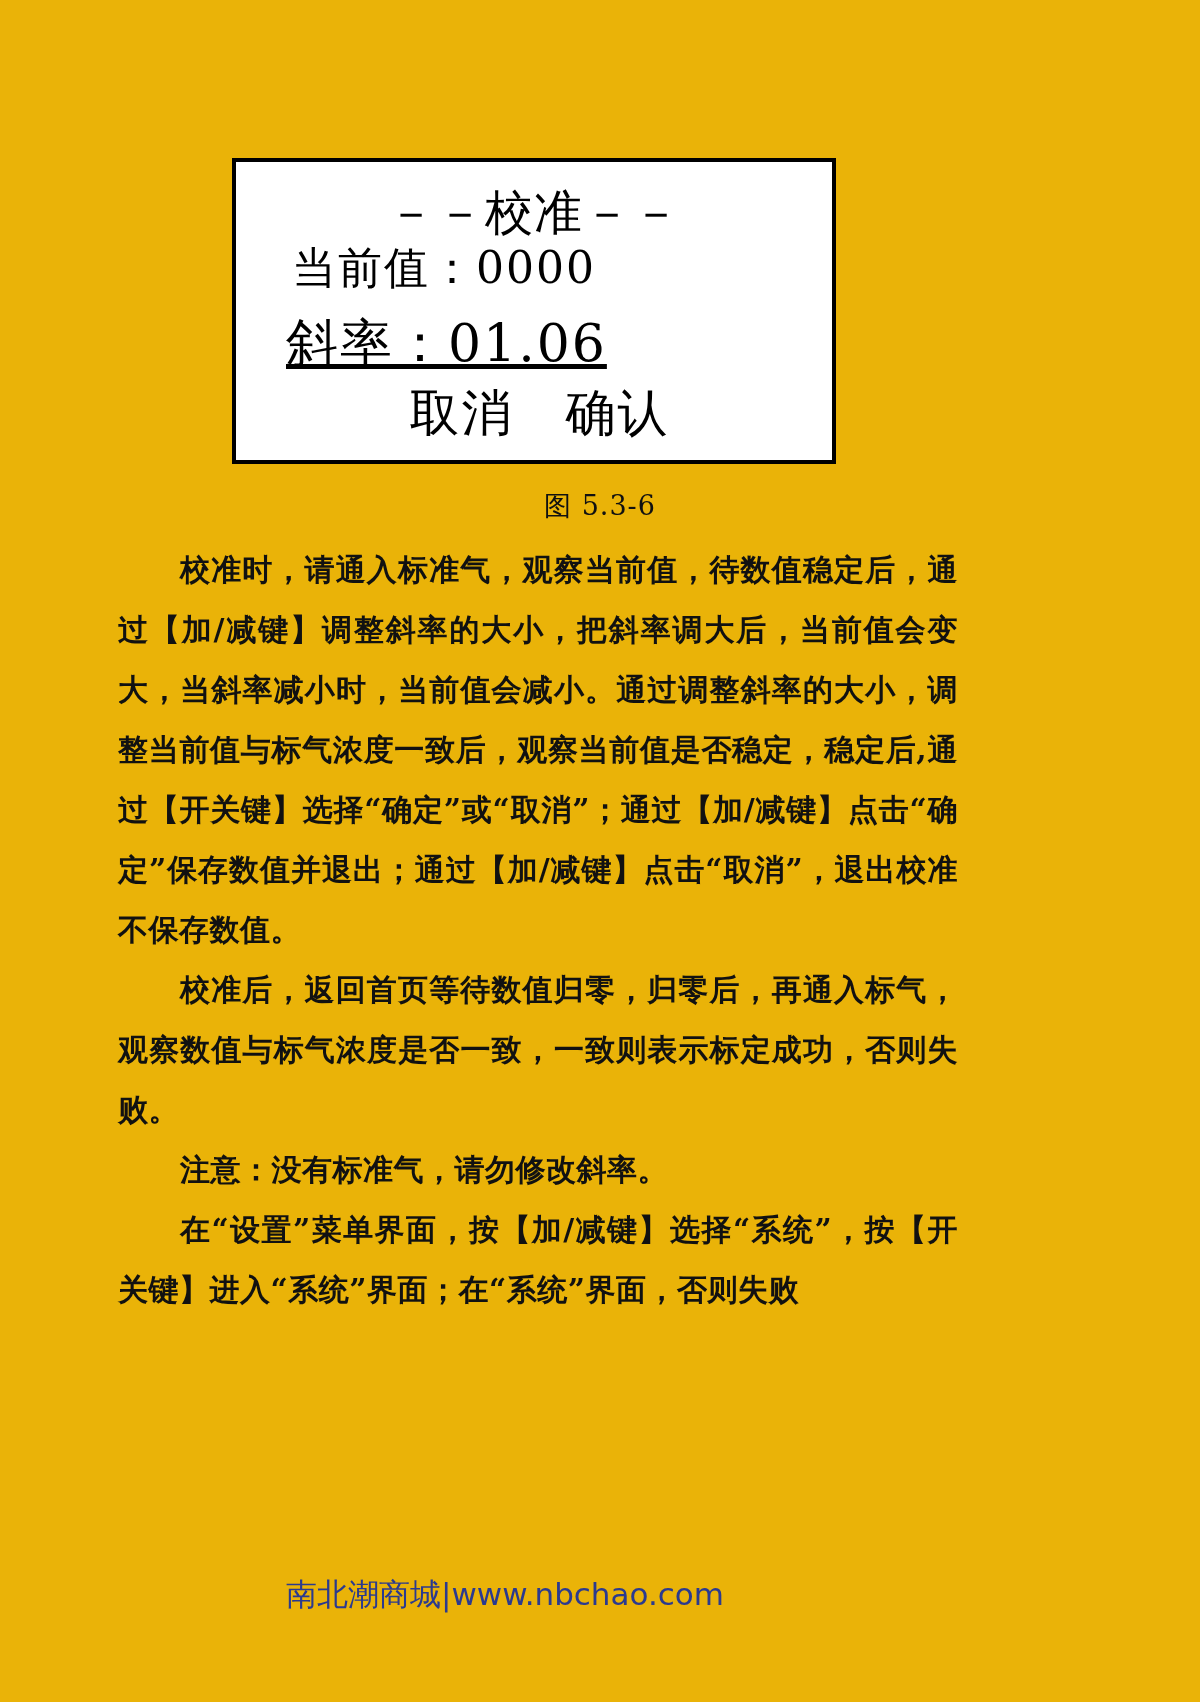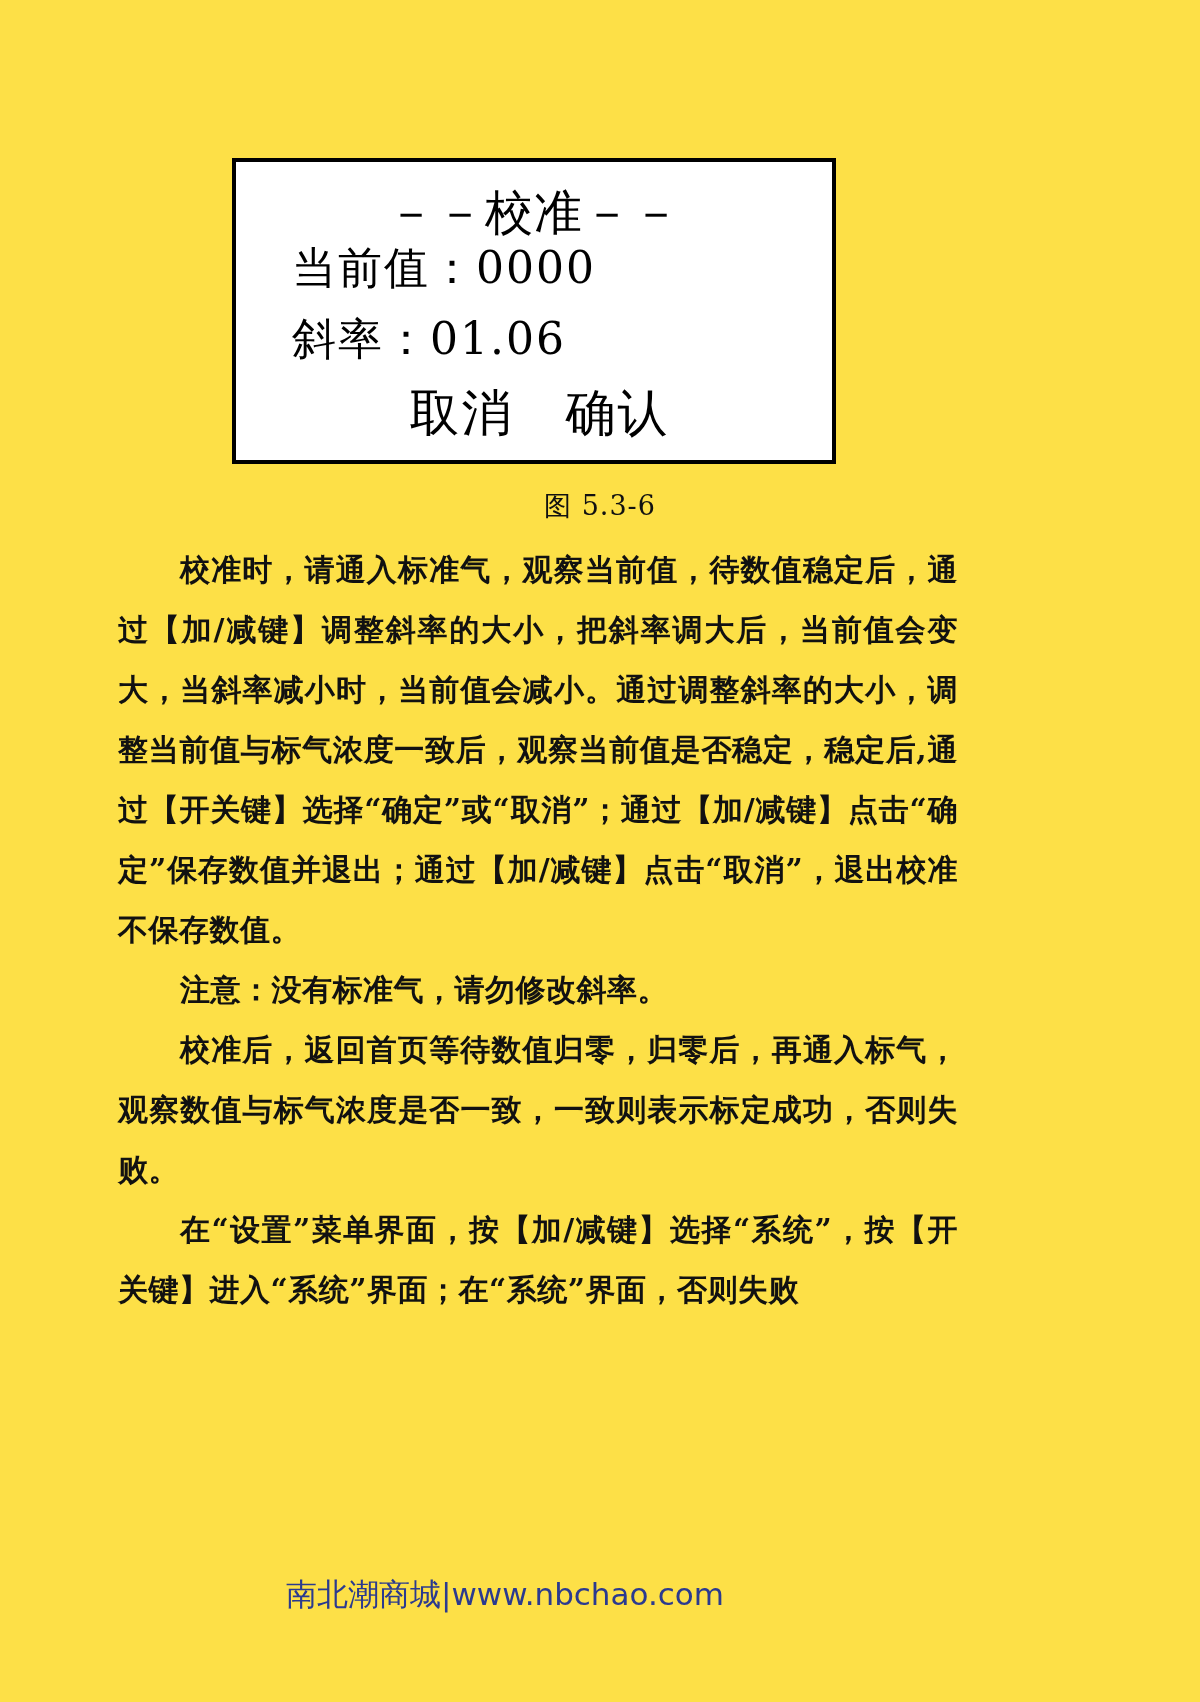--- a/index.html
+++ b/index.html
@@ -15,21 +15,21 @@
     font-family: "DejaVu Serif", "Liberation Serif", serif;
     color: #111111;
     overflow: hidden;
   }
 
   .page {
     position: absolute;
     left: 0; top: 0;
     width: 1200px;
     height: 1702px;
-    background: #fde047;
+    background: #eab308;
   }
 
   
   .lcd-figure {
     position: absolute;
     left: 232px;
     top: 158px;
     width: 604px;
     height: 306px;
     border: 4px solid #000000;
@@ -60,24 +60,25 @@
   }
   .lcd-row-current {
     position: absolute;
     left: 56px;
     top: 84px;
     font-size: 44px;
     letter-spacing: 2px;
   }
   .lcd-row-slope {
     position: absolute;
-    left: 56px;
+    left: 50px;
     top: 155px;
-    font-size: 44px;
+    font-size: 52px;
     letter-spacing: 2px;
+    text-decoration: underline;
   }
   .lcd-row-buttons {
     position: absolute;
     left: 0; right: 0;
     top: 226px;
     text-align: center;
     font-size: 50px;
     letter-spacing: 2px;
     padding-left: 11px;
   }
@@ -147,20 +148,20 @@
       <div class="lcd-line lcd-row-slope"><span>斜率：</span><span>01.06</span></div>
 
       <div class="lcd-line lcd-row-buttons"><span>取消</span><span class="lcd-btn-gap"></span><span>确认</span></div>
     </div>
   </div>
 
   <div class="figure-caption">图 5.3-6</div>
 
   <div class="body-text">
     <p class="para indent">校准时，请通入标准气，观察当前值，待数值稳定后，通过【加/减键】调整斜率的大小，把斜率调大后，当前值会变大，当斜率减小时，当前值会减小。通过调整斜率的大小，调整当前值与标气浓度一致后，观察当前值是否稳定，稳定后,通过【开关键】选择“确定”或“取消”；通过【加/减键】点击“确定”保存数值并退出；通过【加/减键】点击“取消”，退出校准不保存数值。</p>
+    <p class="para indent">校准后，返回首页等待数值归零，归零后，再通入标气，观察数值与标气浓度是否一致，一致则表示标定成功，否则失败。</p>
     <p class="para indent">注意：没有标准气，请勿修改斜率。</p>
-    <p class="para indent">校准后，返回首页等待数值归零，归零后，再通入标气，观察数值与标气浓度是否一致，一致则表示标定成功，否则失败。</p>
     <p class="para indent">在“设置”菜单界面，按【加/减键】选择“系统”，按【开关键】进入“系统”界面；在“系统”界面，否则失败</p>
   </div>
 
   <div class="footer" style="color: rgb(43, 58, 143);">南北潮商城|www.nbchao.com</div>
 
 </div>
 
 </body></html>

